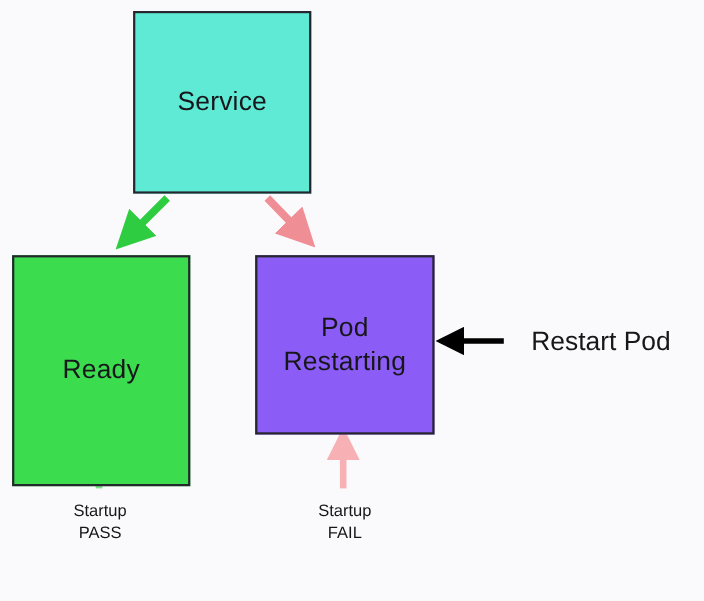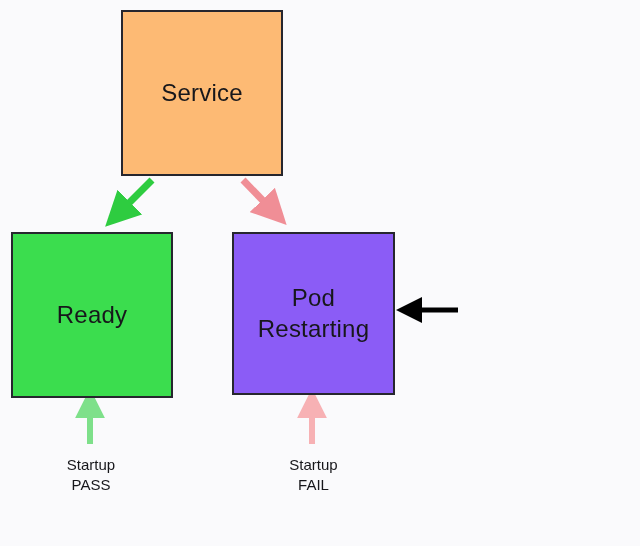--- a/index.html
+++ b/index.html
@@ -39,27 +39,27 @@
     color: #17171b;
     line-height: 1.28;
     letter-spacing: 0.2px;
     white-space: pre-line;
   }
   #node-service {
     left: 121px;
     top: 10px;
     width: 162px;
     height: 166px;
-    background: #fdba74;
+    background: #5eead4;
   }
   #node-ready {
     left: 11px;
     top: 232px;
     width: 162px;
-    height: 166px;
+    height: 210px;
   }
   #node-pod-restarting {
     left: 232px;
     top: 232px;
     width: 163px;
     height: 163px;
   }
   .caption {
     position: absolute;
     text-align: center;
@@ -135,14 +135,15 @@
     <span class="node-label">Pod
 Restarting</span>
   </div>
 
   <div class="caption" id="caption-startup-pass">Startup
 PASS</div>
 
   <div class="caption" id="caption-startup-fail">Startup
 FAIL</div>
 
+  <div id="label-restart-pod">Restart Pod</div>
 
 </div>
 
 </body></html>

